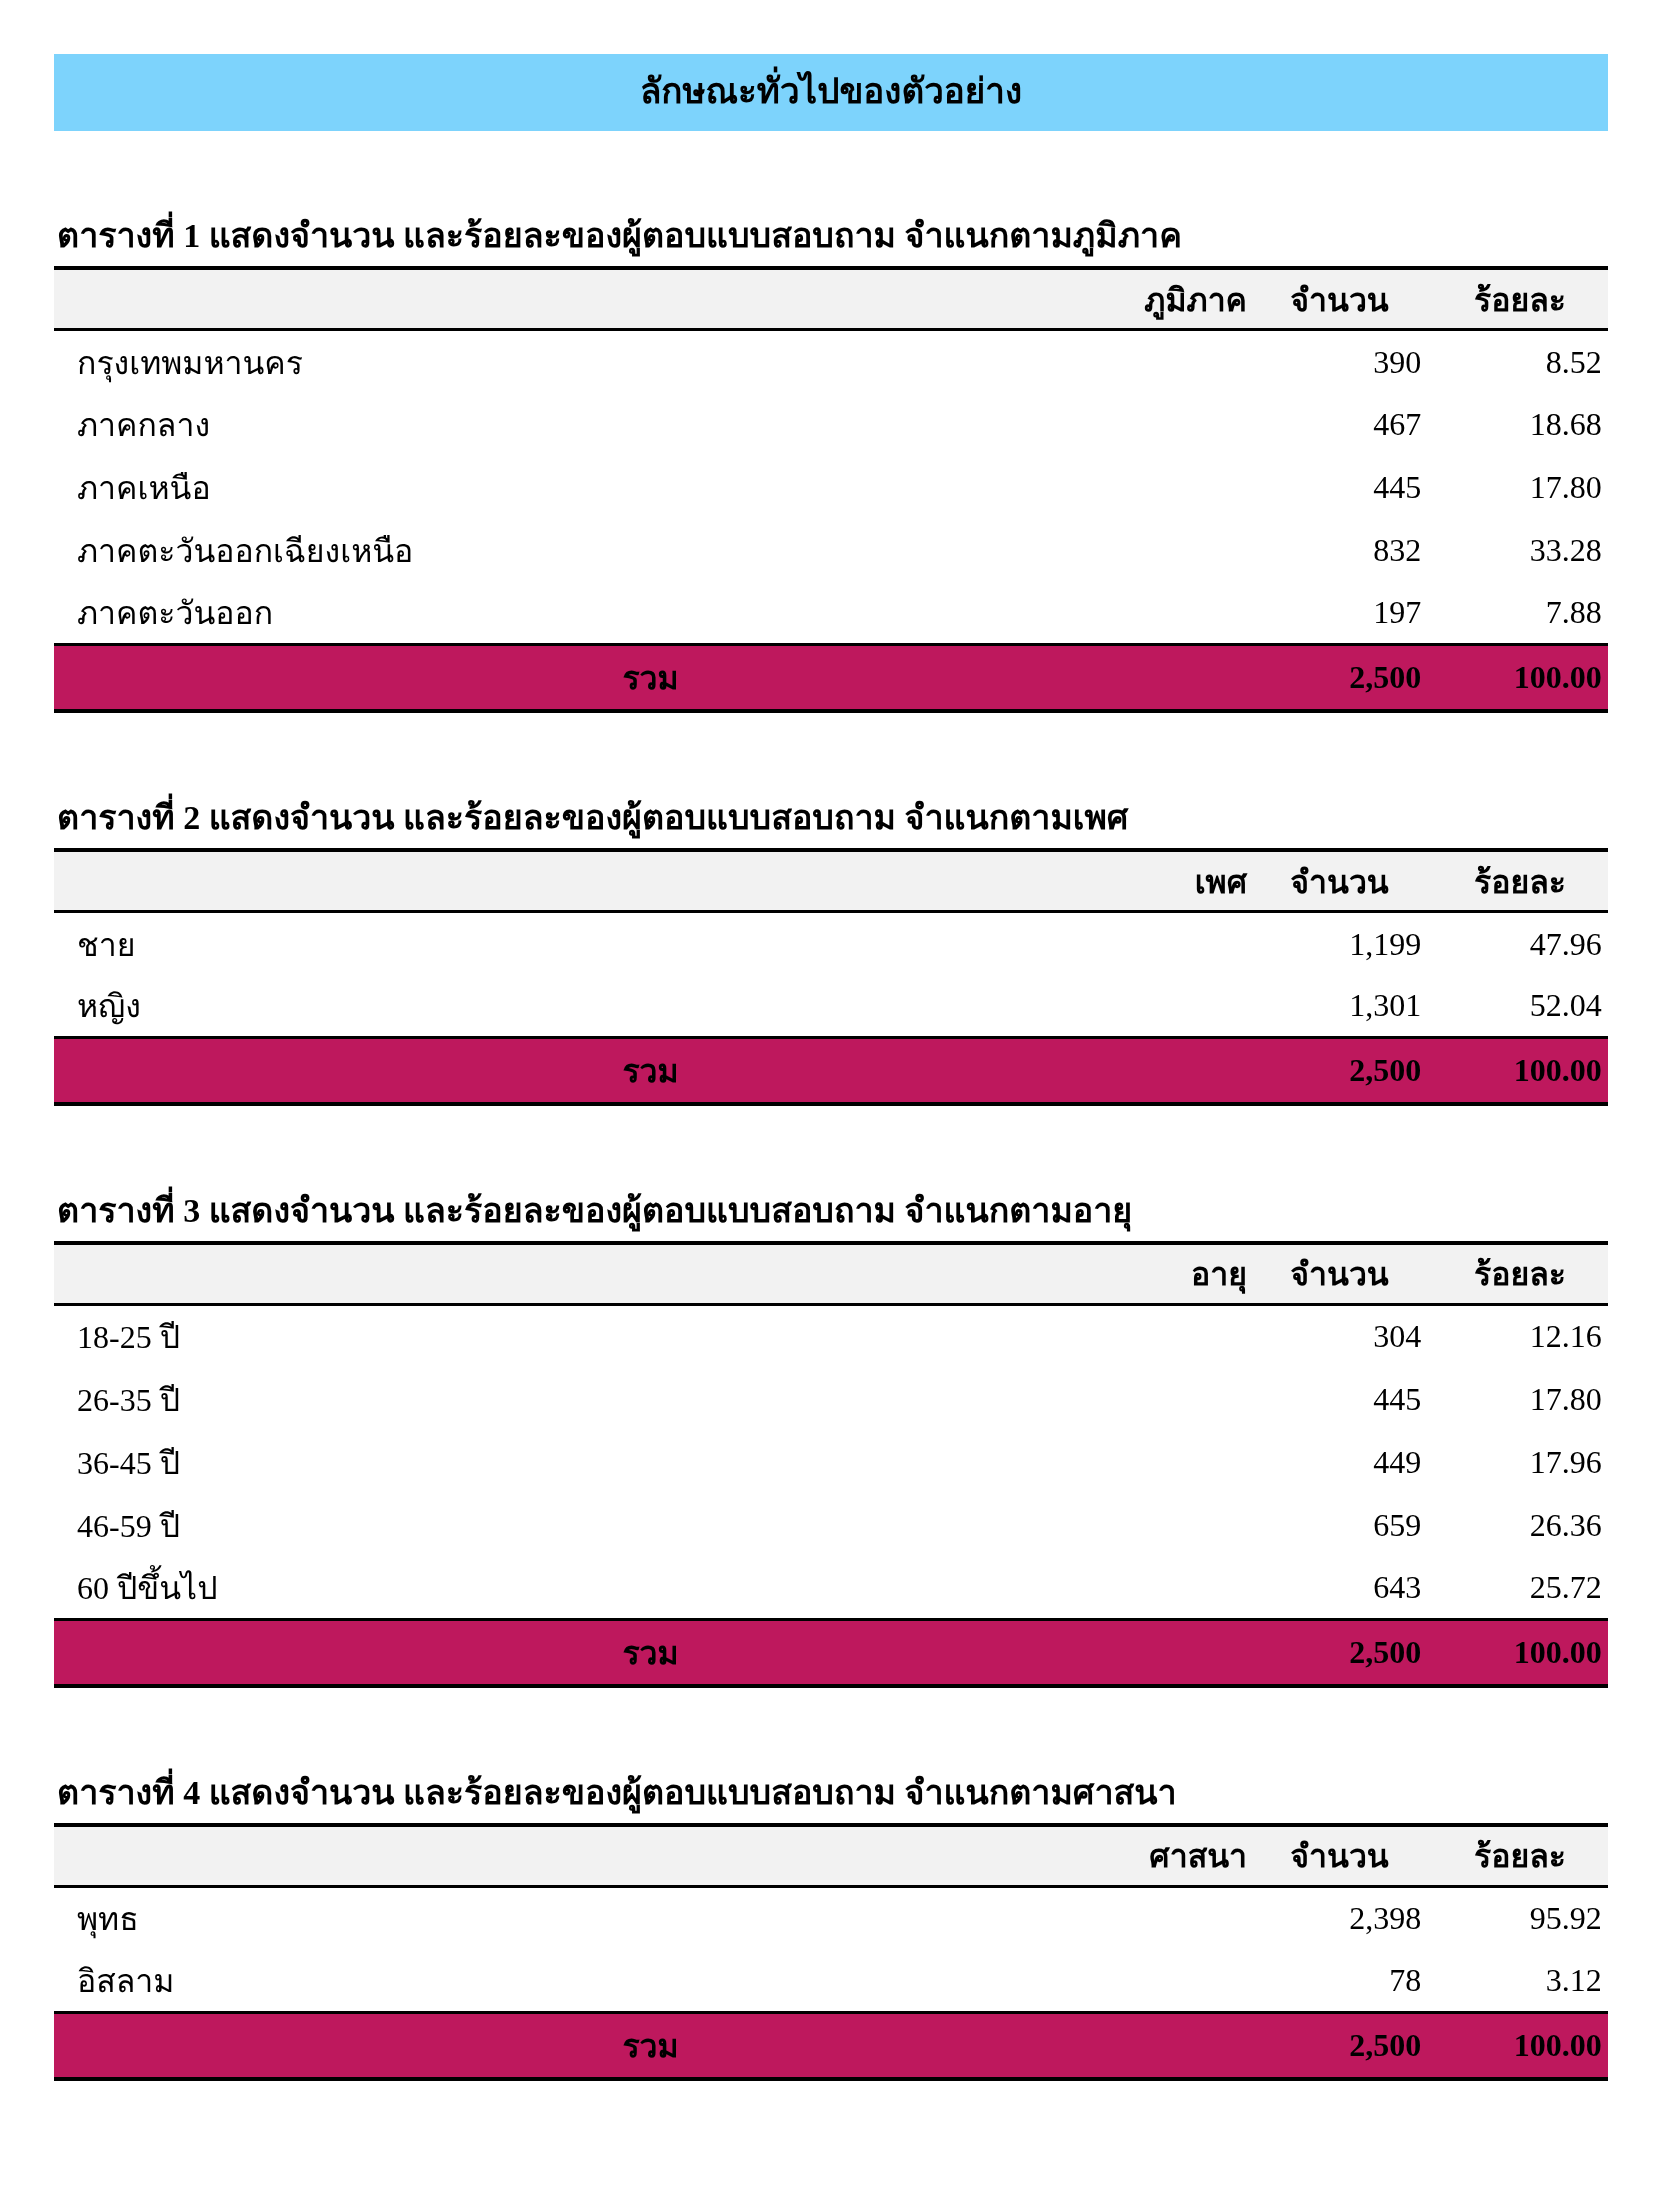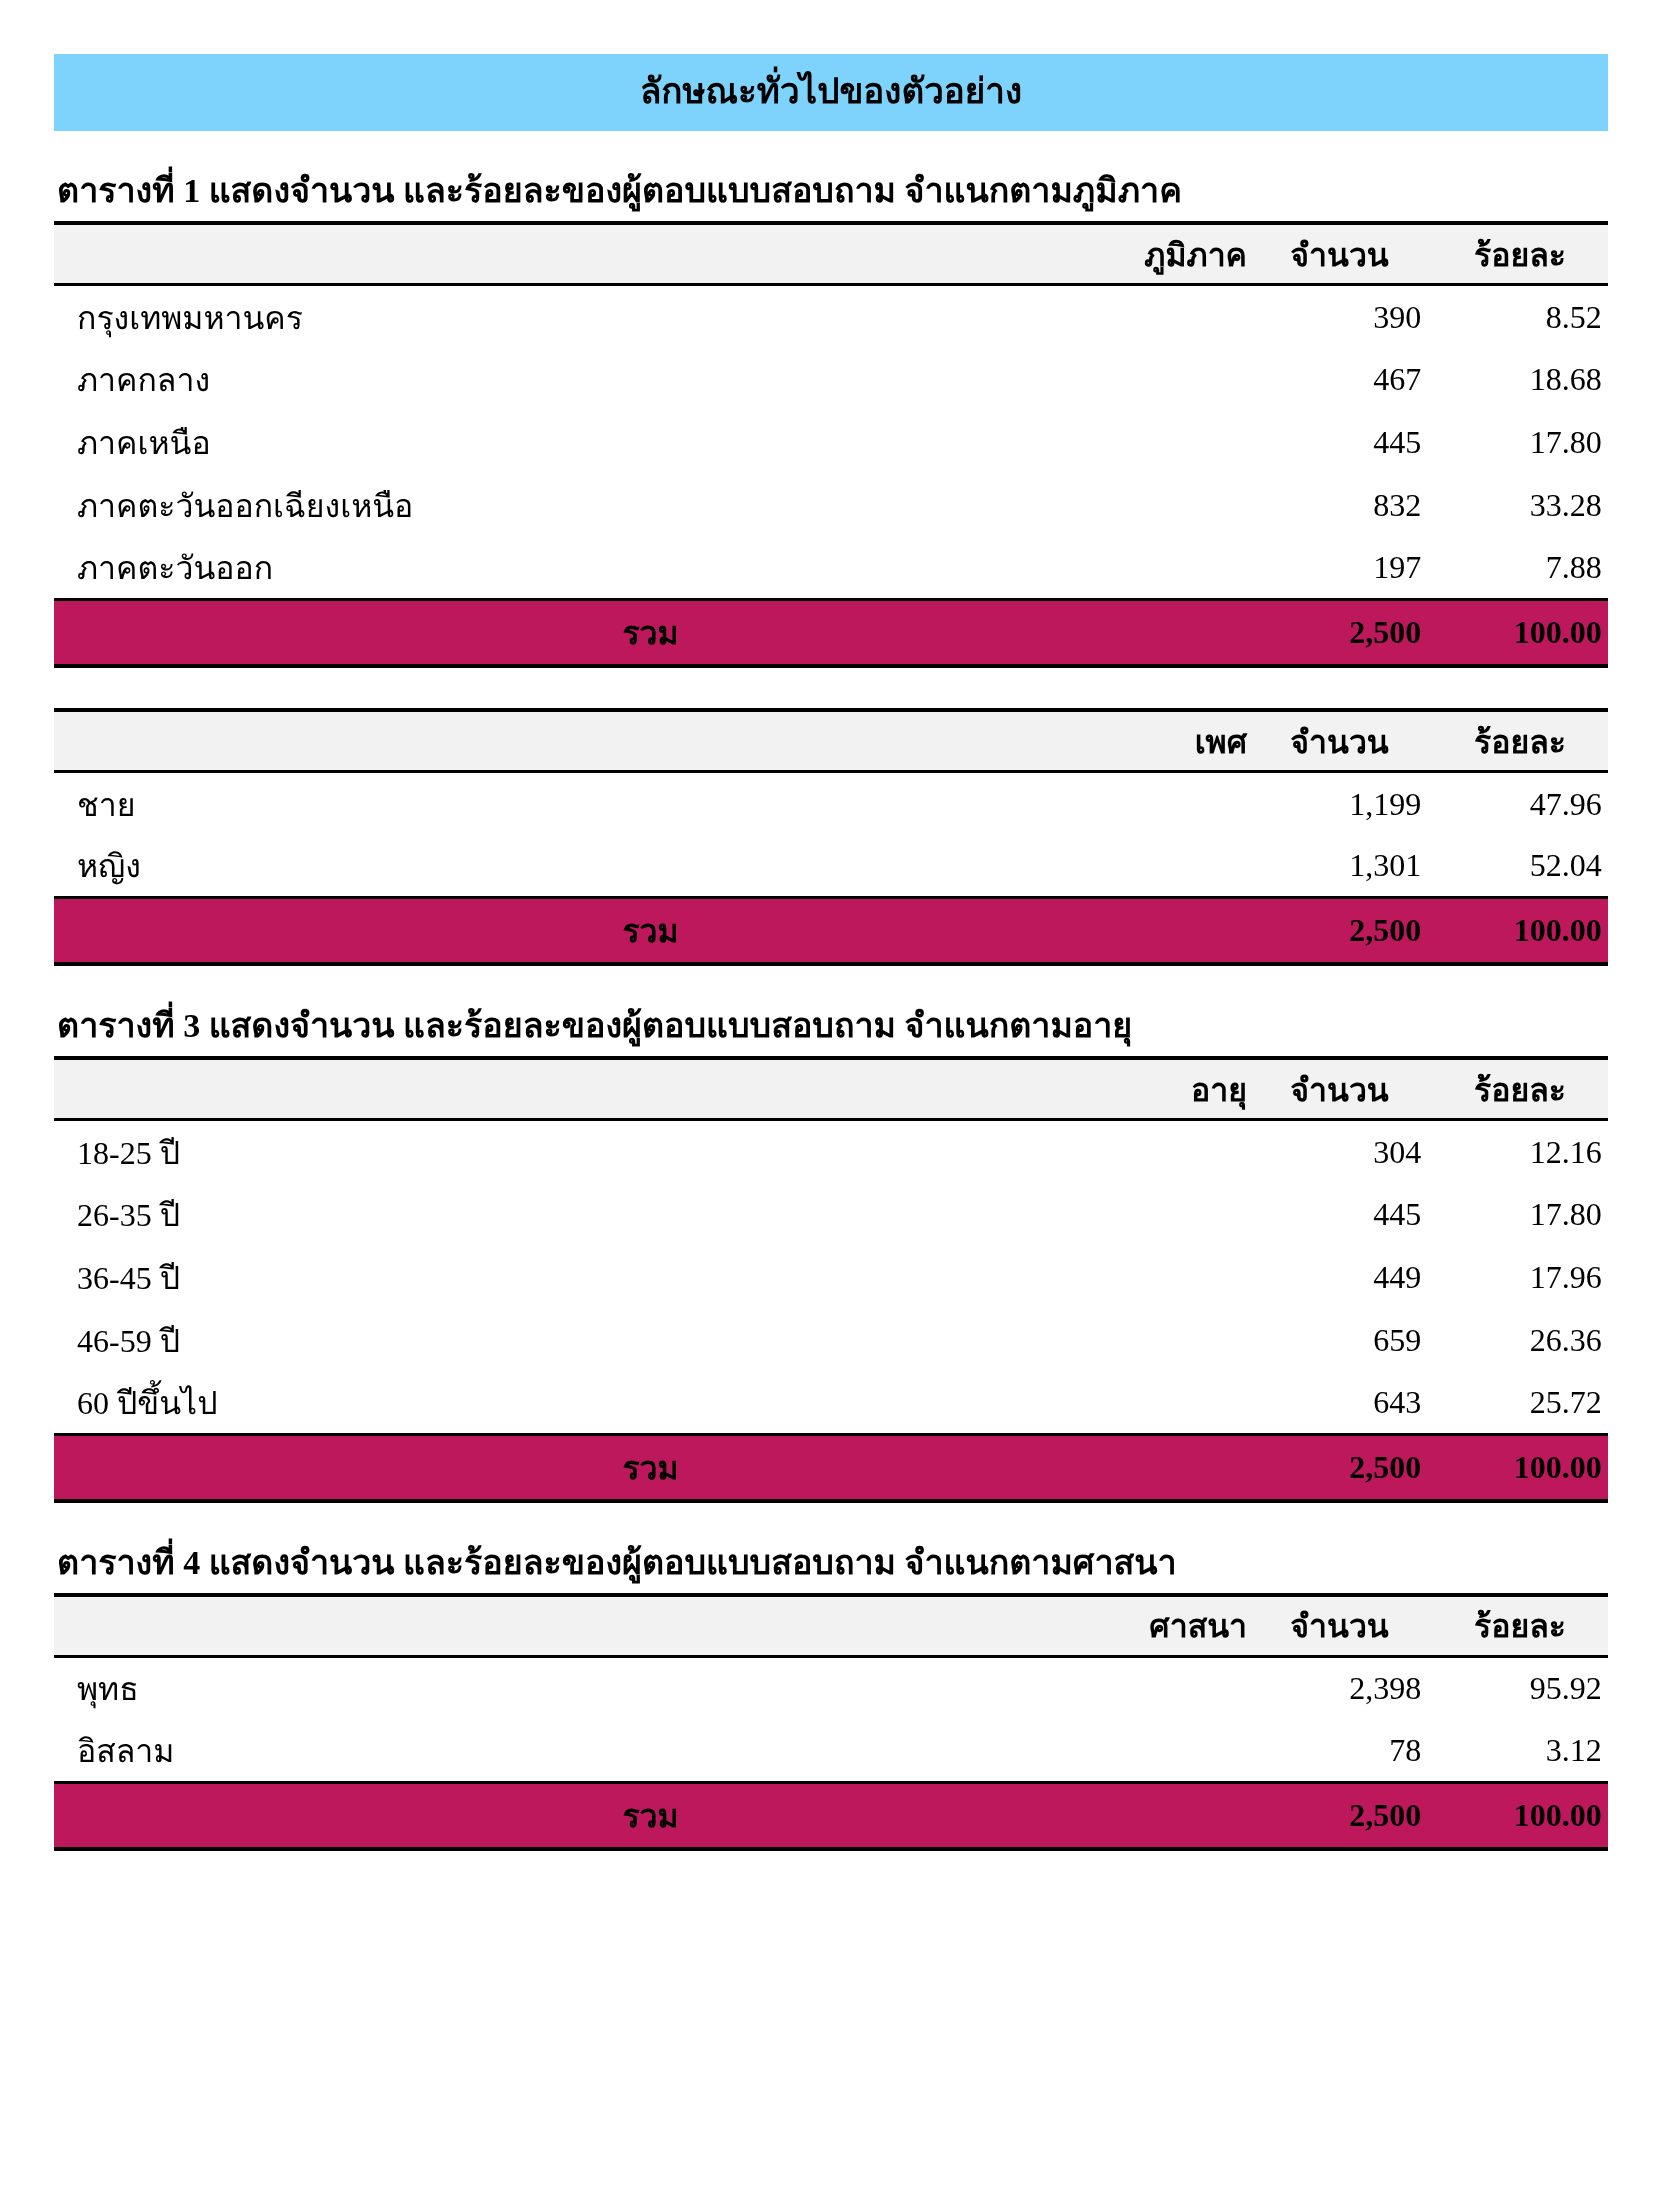--- a/index.html
+++ b/index.html
@@ -20,21 +20,21 @@
     display: flex;
     align-items: center;
     justify-content: center;
   }
   .banner-title {
     font-size: 35px;
     font-weight: 700;
     line-height: 1.1;
   }
 
-  .table-block { margin-top: 40px; }
+  .table-block { margin-top: 85px; }
   .table-title {
     font-size: 34px;
     font-weight: 700;
     line-height: 1.15;
     margin: 0 0 10.8px 3.1px;
     white-space: nowrap;
   }
 
   table.data-table {
     width: 100%;
@@ -125,20 +125,21 @@
         <tr>
           <td class="total-label-cell">รวม</td>
           <td class="col-count">2,500</td>
           <td class="col-percent">100.00</td>
         </tr>
       </tfoot>
     </table>
   </div>
 
   <div class="table-block">
+    <div class="table-title">ตารางที่ 2 แสดงจำนวน และร้อยละของผู้ตอบแบบสอบถาม จำแนกตามเพศ</div>
     <table class="data-table">
       <thead>
         <tr>
           <th class="col-label">เพศ</th>
           <th class="col-count">จำนวน</th>
           <th class="col-percent">ร้อยละ</th>
         </tr>
       </thead>
       <tbody>
             <tr>

